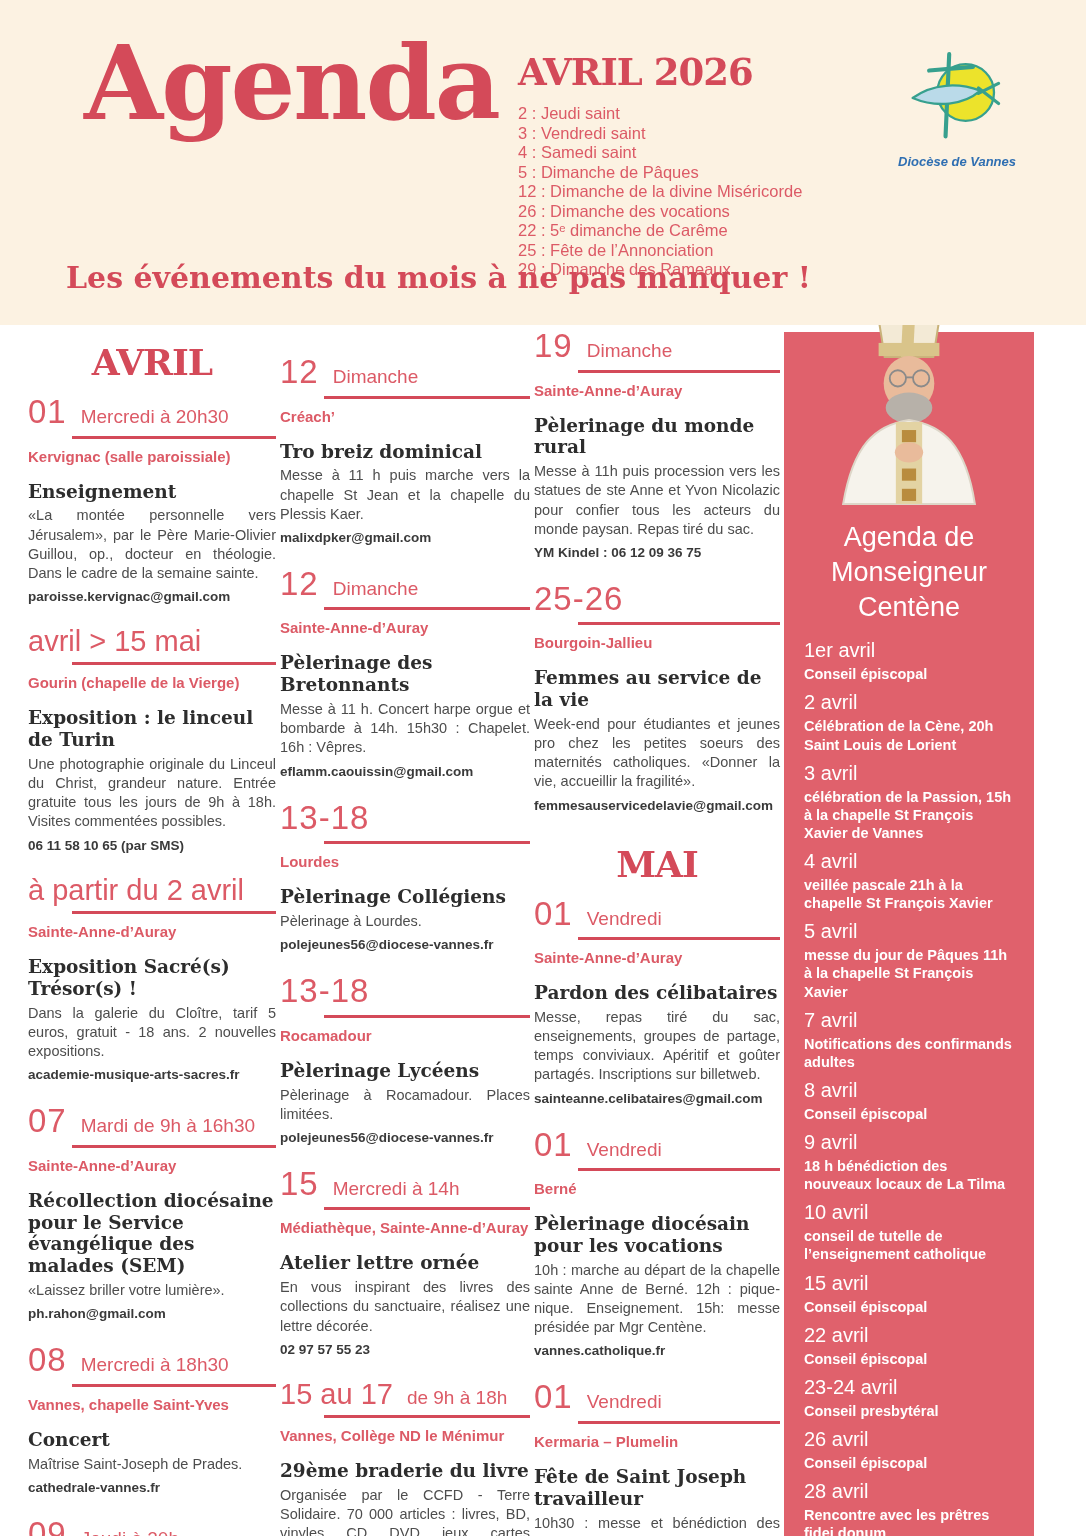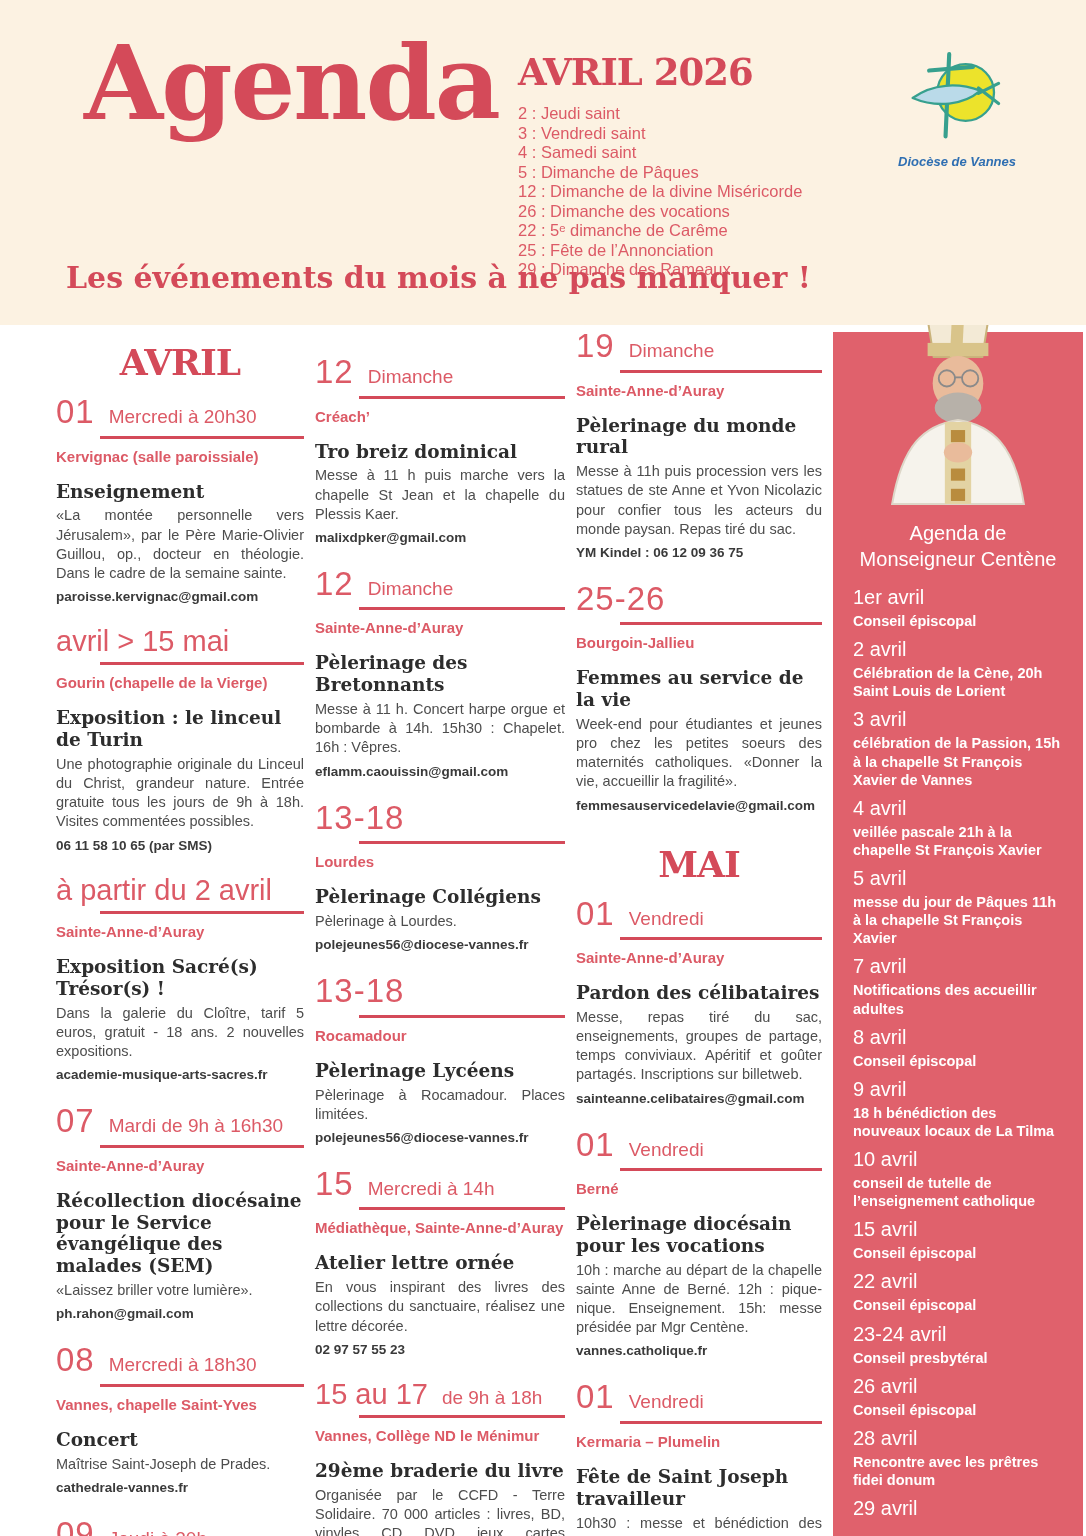--- a/index.html
+++ b/index.html
@@ -16,21 +16,21 @@
   .month-title{margin:0 0 10px;font-family:"DejaVu Serif",serif;font-weight:bold;
     font-size:37px;color:#d44a59;letter-spacing:-1px;}
   .key-dates{list-style:none;margin:0;padding:0;}
   .key-dates li{font-size:16.5px;line-height:19.5px;color:#dc5a66;}
   .logo{position:absolute;left:898px;top:48px;width:136px;}
   .logo-caption{margin-top:2px;font-size:13px;font-style:italic;font-weight:bold;color:#2f6fb2;}
   .tagline{position:absolute;left:66px;top:260px;margin:0;
     font-family:"DejaVu Serif",serif;font-weight:bold;font-size:30px;color:#d44a59;}
 
   
-  .content{display:flex;gap:11px;padding-left:56px;height:1211px;overflow:hidden;}
+  .content{display:flex;gap:4px;padding-left:28px;height:1211px;overflow:hidden;}
   .col{flex:0 0 auto;}
   #col-0{width:248px;}
   #col-1{width:250px;padding-top:30px;}
   #col-2{width:246px;padding-top:4px;}
   .col-month{margin:16px 0 12px;font-family:"DejaVu Serif",serif;font-weight:bold;
     font-size:36px;color:#d44a59;text-align:center;letter-spacing:-1px;}
   #col-2 .col-month{margin:30px 0 12px;}
 
   .event{margin-bottom:22px;}
   .date-row{display:flex;align-items:baseline;gap:14px;}
@@ -42,21 +42,21 @@
   .etitle{margin:16px 0 4px;font-family:"DejaVu Serif",serif;font-weight:bold;
     font-size:18.5px;line-height:1.18;color:#2d2d2d;}
   .ebody{margin:0 0 6px;font-size:14.5px;line-height:1.32;color:#4d4d4d;
     text-align:justify;hyphens:auto;}
   .contact{font-size:13.5px;font-weight:bold;color:#3a3a3a;}
 
   
   .sidebar{position:relative;flex:0 0 250px;width:250px;height:1204px;margin-top:7px;
     background:#e0616c;box-sizing:border-box;padding:0 20px;}
   .bishop-photo{position:absolute;top:-62px;left:50%;transform:translateX(-50%);}
-  .sidebar-title{margin-top:188px;text-align:center;color:#fff;font-size:20px;
+  .sidebar-title{margin-top:188px;text-align:center;color:#fff;font-size:27px;
     line-height:1.3;font-weight:400;}
   #sidebar-entries{margin-top:14px;}
   .sb-entry{margin-bottom:8px;}
   .sb-date{font-size:20px;color:#fff;font-weight:400;margin-bottom:3px;}
   .sb-text{font-size:14.5px;color:#fff;font-weight:bold;line-height:1.25;}
 </style>
 </head>
 <body>
 
 <div class="page">
@@ -320,21 +320,21 @@
           <div class="sb-entry">
             <div class="sb-date">4 avril</div>
             <div class="sb-text">veillée pascale  21h à la chapelle St François Xavier</div>
           </div>
           <div class="sb-entry">
             <div class="sb-date">5 avril</div>
             <div class="sb-text">messe du jour de Pâques  11h à la chapelle St François Xavier</div>
           </div>
           <div class="sb-entry">
             <div class="sb-date">7 avril</div>
-            <div class="sb-text">Notifications des accueillir adultes</div>
+            <div class="sb-text">Notifications des confirmands adultes</div>
           </div>
           <div class="sb-entry">
             <div class="sb-date">8 avril</div>
             <div class="sb-text">Conseil épiscopal</div>
           </div>
           <div class="sb-entry">
             <div class="sb-date">9 avril</div>
             <div class="sb-text">18 h bénédiction des nouveaux locaux de La Tilma</div>
           </div>
           <div class="sb-entry">

